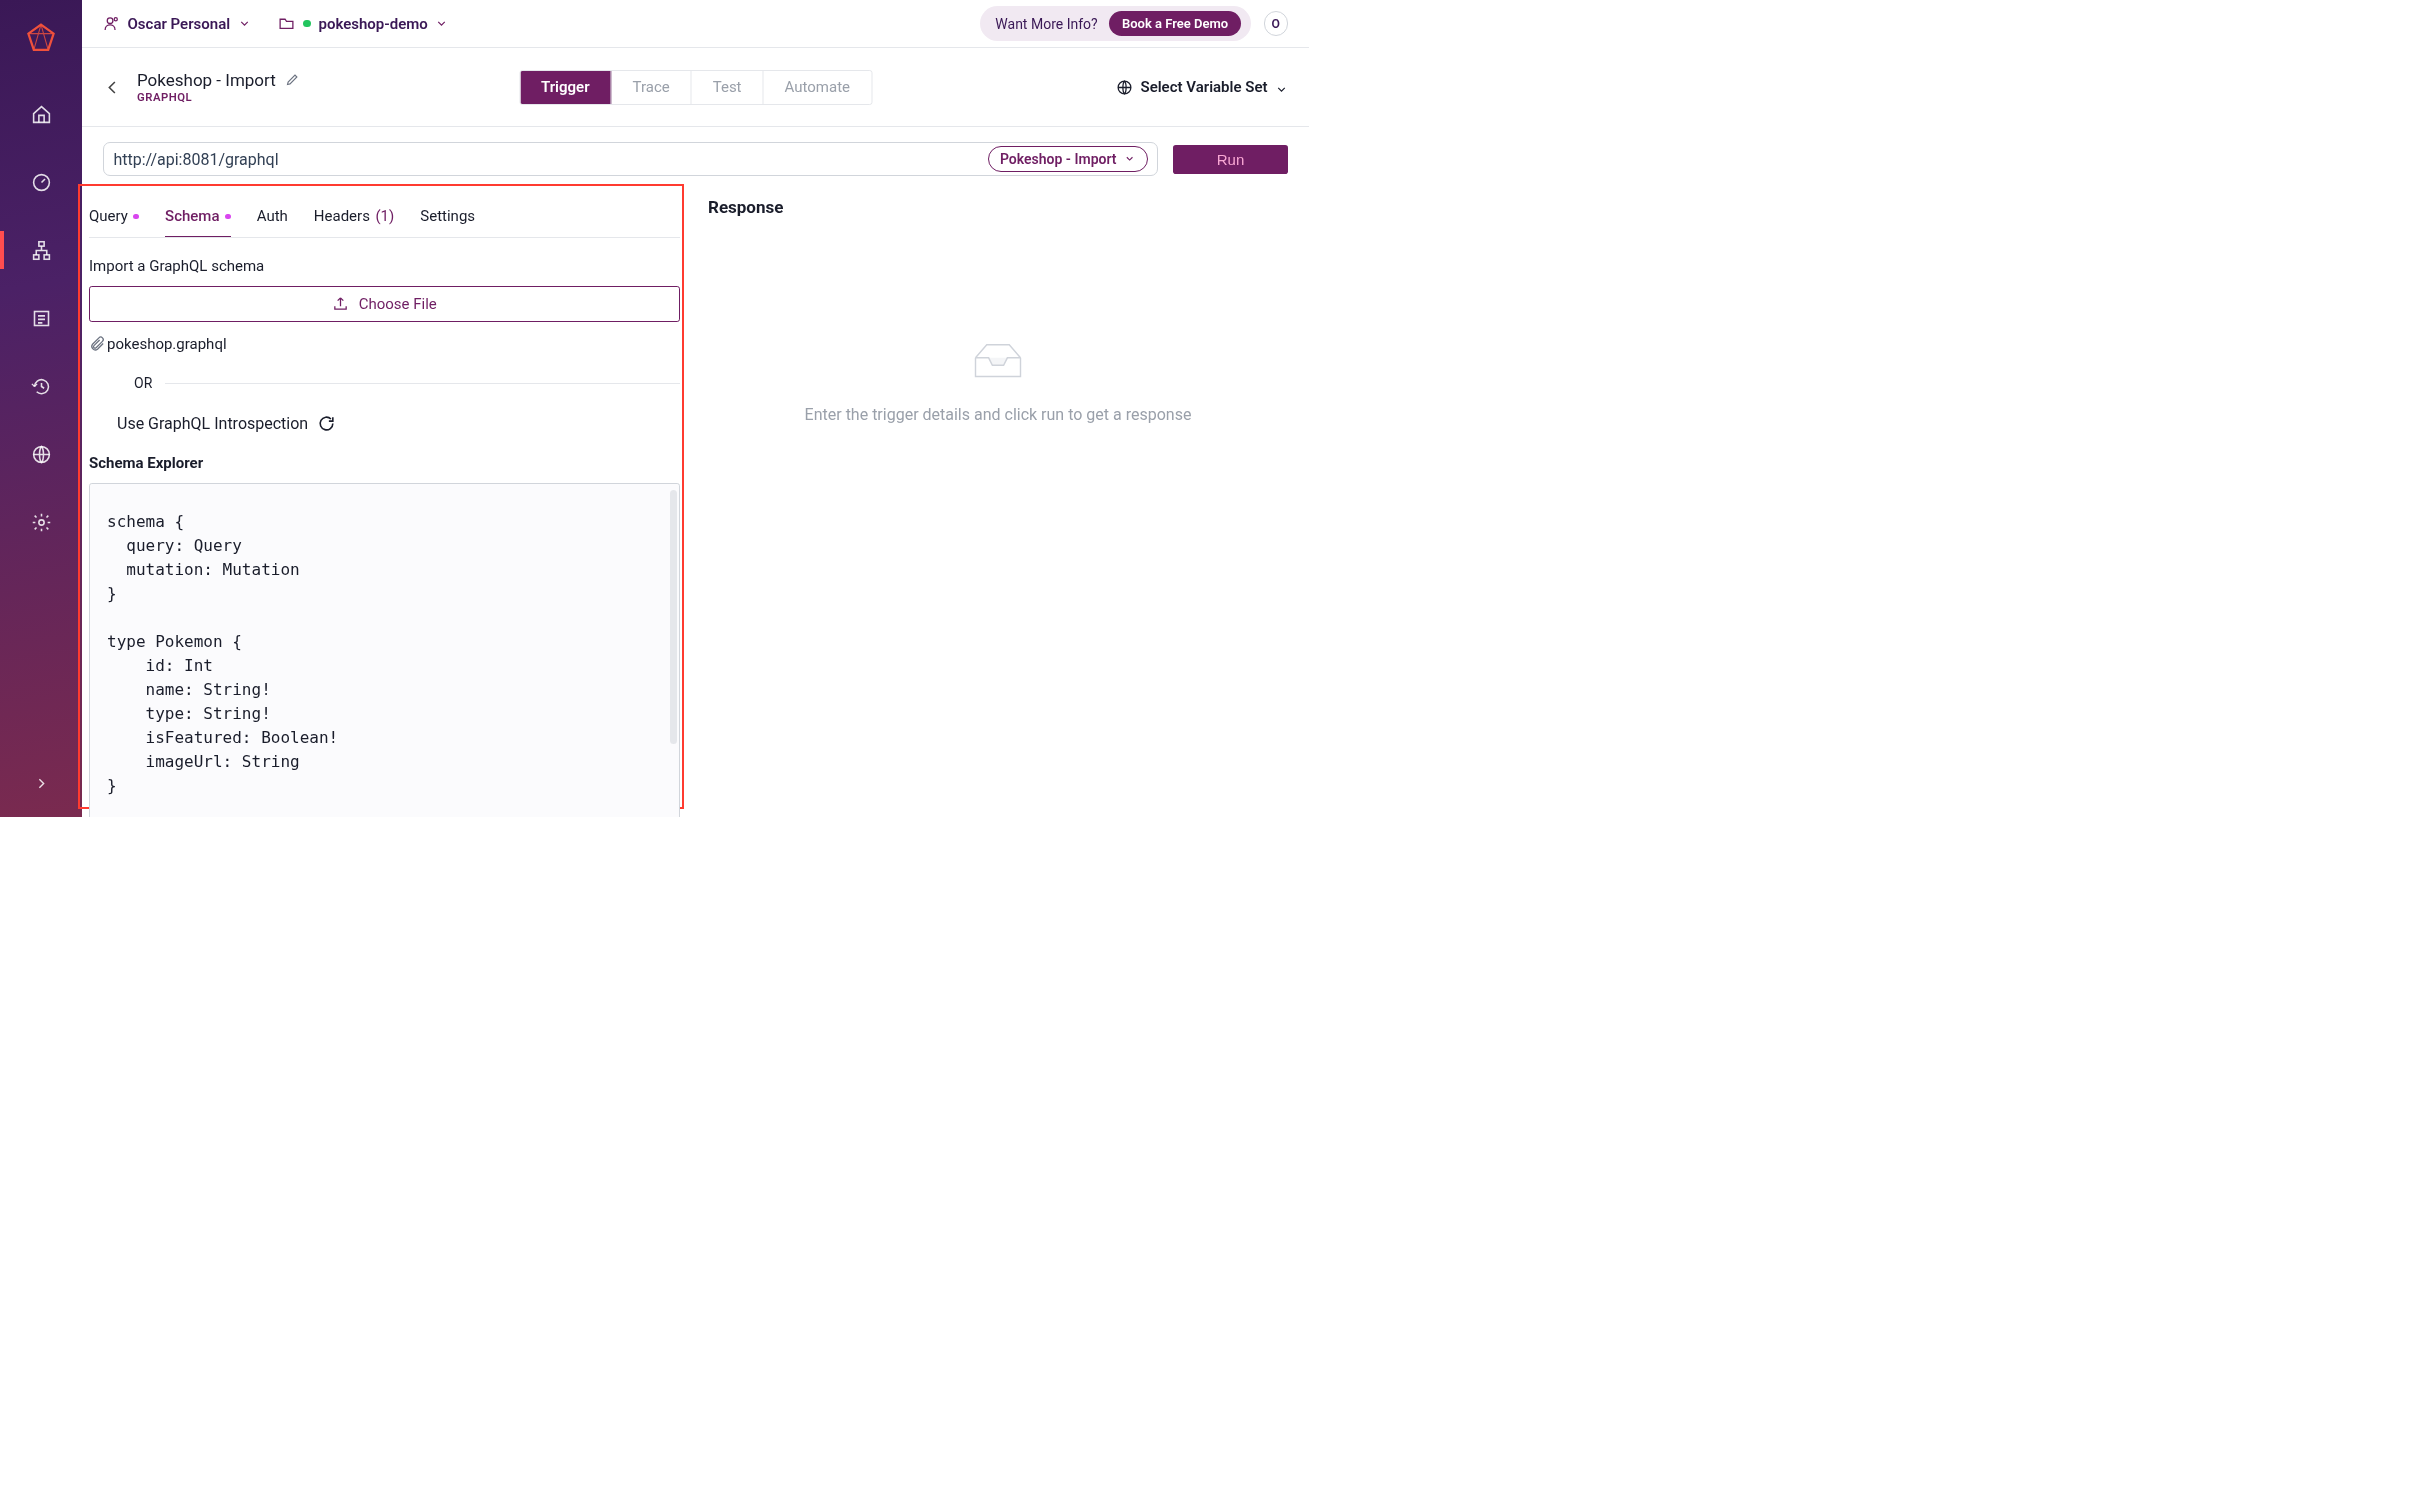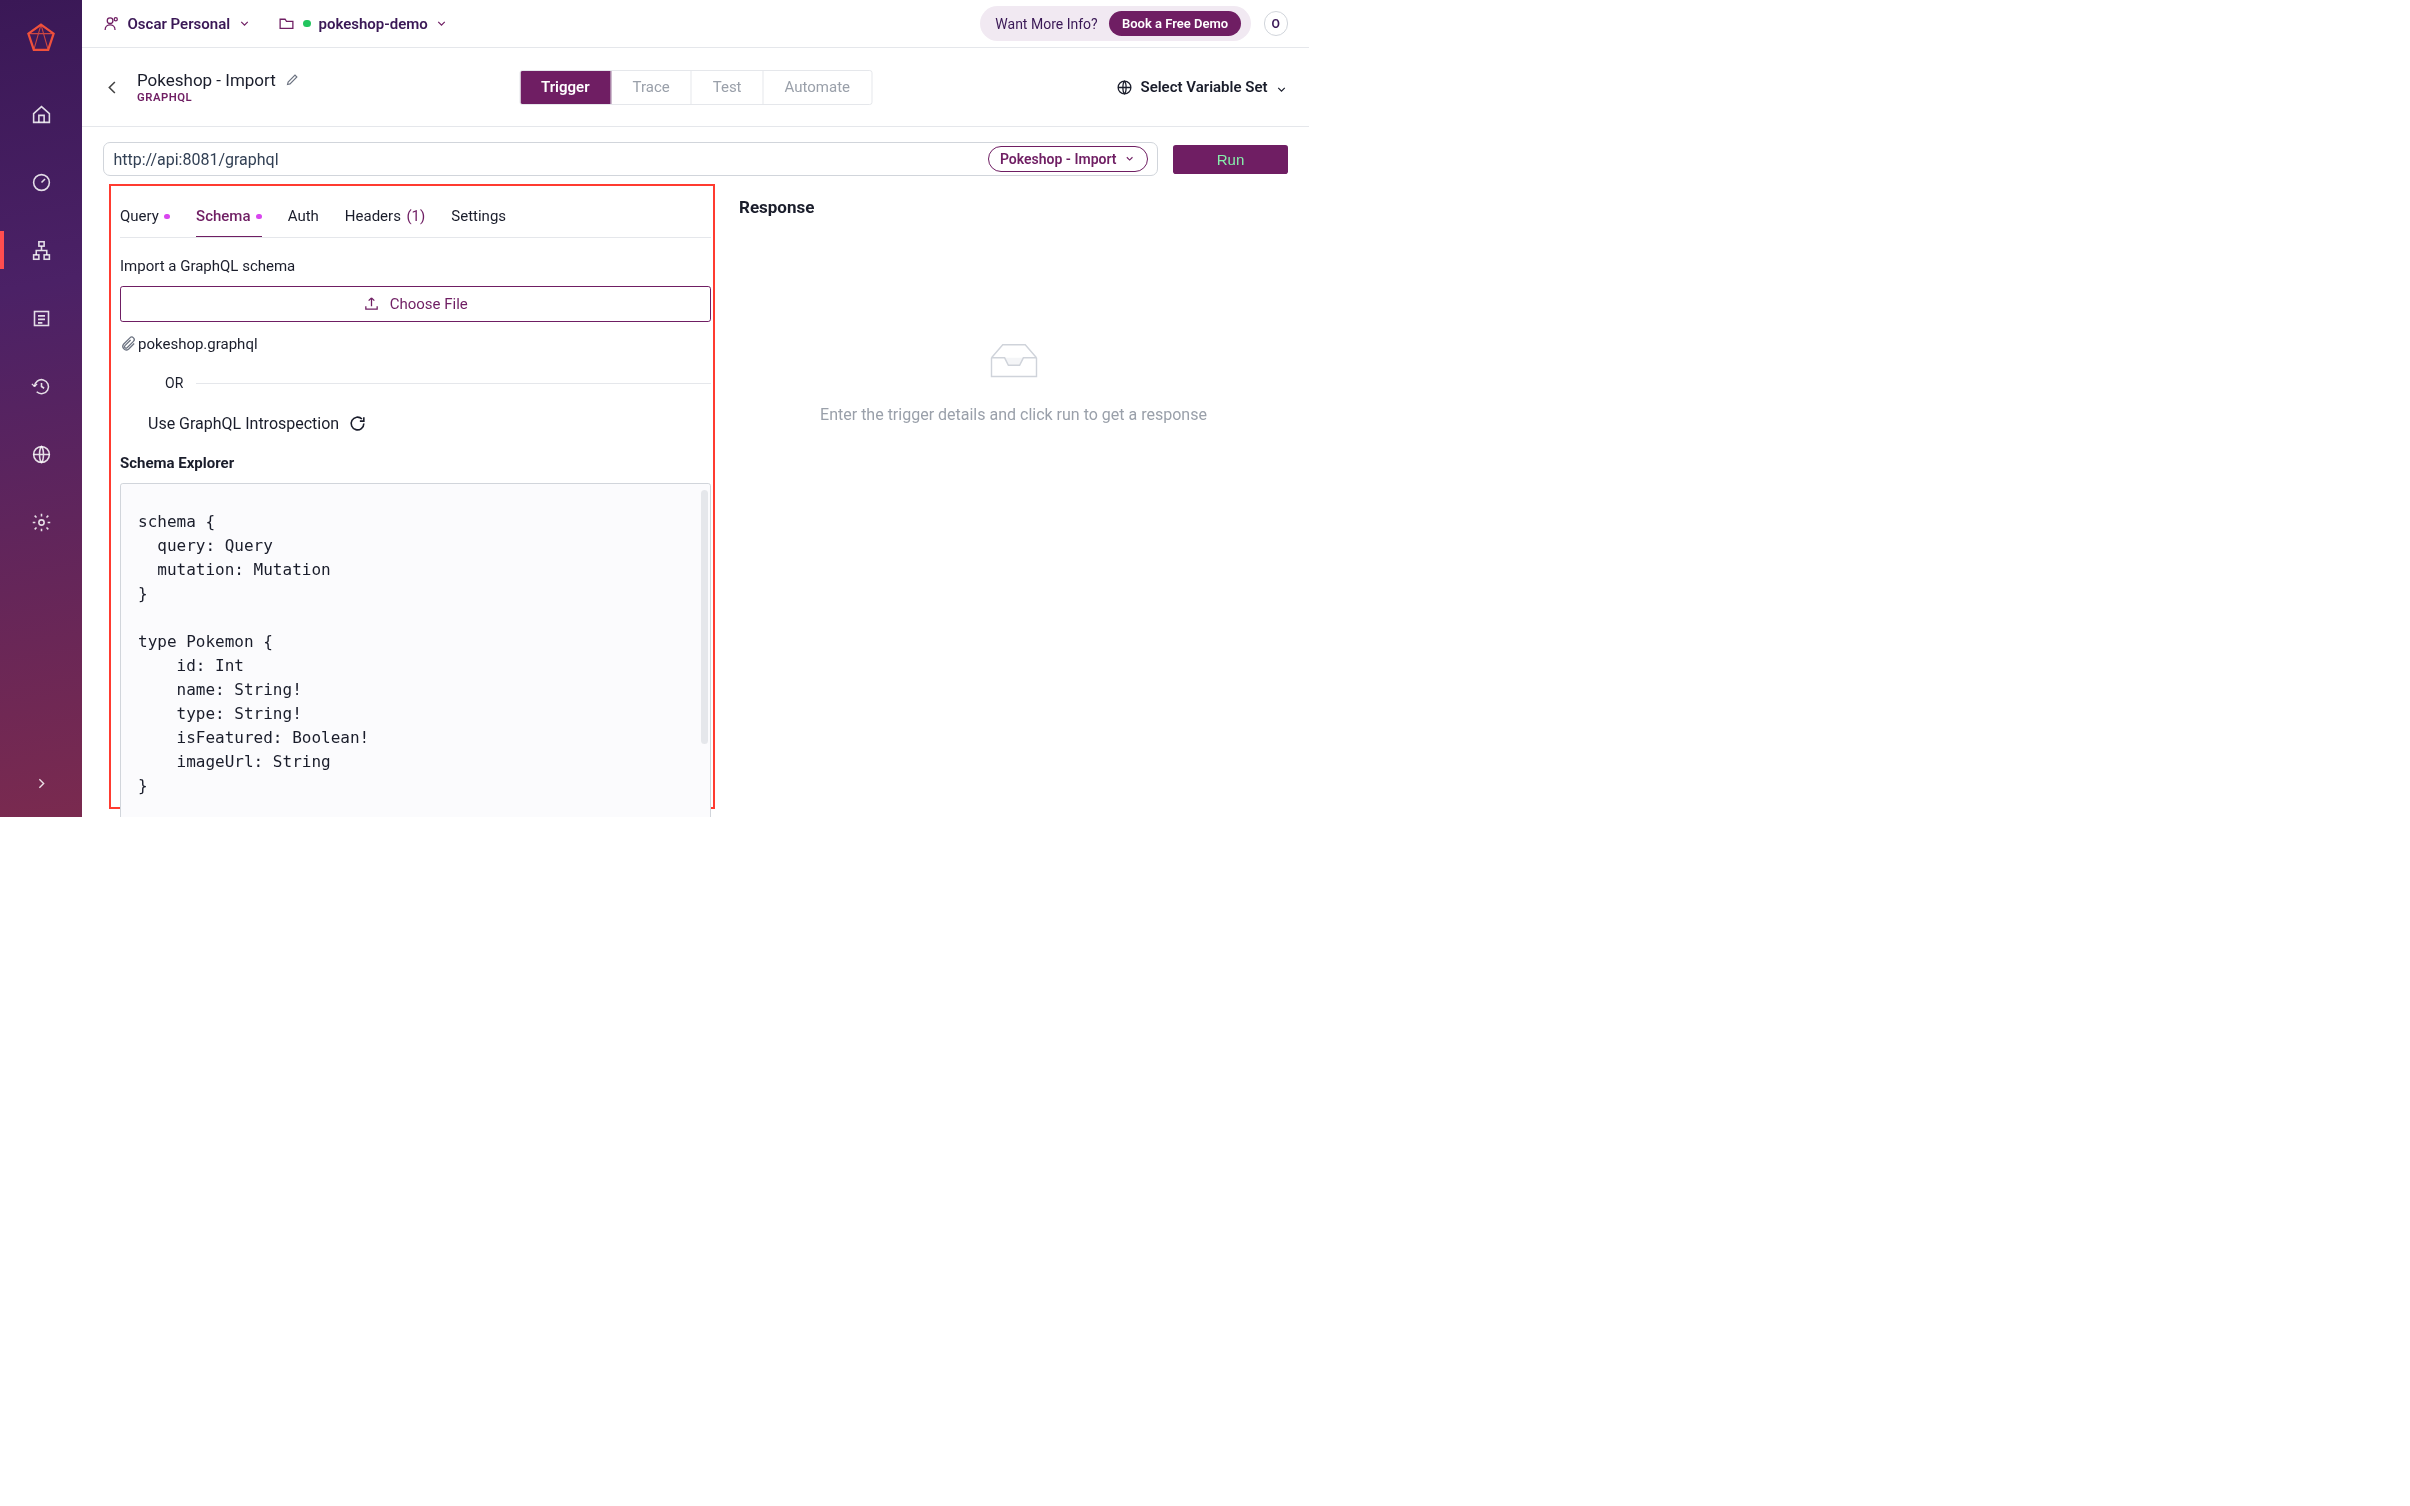--- a/index.html
+++ b/index.html
@@ -63,24 +63,24 @@
 .mode-tab { padding:7.5px 21px; font-size:15px; color:#9aa0aa; cursor:pointer; border-right:0.9px solid #e5e7eb;}
 .mode-tab:last-child{ border-right:none;}
 .mode-tab.active { background:#6f1e63; color:#fff; font-weight:600;}
 .varset { margin-left:auto; display:flex; align-items:flex-end; gap:7.5px; color:#1a1d2b; font-size:15px; font-weight:600; cursor:pointer;}
 
 
 .url-row { padding:15px 21px; display:flex; gap:15px; align-items:center;}
 .url-box { flex:1; border:0.9px solid #d1d5db; border-radius:7px; height:34px; display:flex; align-items:center; padding:0 9.4px; font-size:16px; color:#334155; position:relative;}
 .url-text {flex:1;}
 .url-select { border:0.9px solid #6f1e63; color:#6f1e63; border-radius:17px; padding:3.8px 11.3px; font-size:14px; font-weight:600; display:flex; align-items:center; gap:7.5px; cursor:pointer;}
-.run-btn { background:#6f1e63; color:#86efac; border:none; border-radius:2.8px; height:29px; width:115px; font-size:15px; font-weight:500; cursor:pointer;}
-
-
-.body-split { flex:1; display:flex; min-height:0; padding:0 21px 21px 38px; gap:0;}
+.run-btn { background:#6f1e63; color:#f9a8d4; border:none; border-radius:2.8px; height:29px; width:115px; font-size:15px; font-weight:500; cursor:pointer;}
+
+
+.body-split { flex:1; display:flex; min-height:0; padding:0 21px 21px 7px; gap:0;}
 .left-panel { width: 591px; position:relative;}
 .highlight-box { position:absolute; top:-7.5px; left:-11.3px; right:-3.8px; bottom:-13px; border:2.8px solid #ff3b30; pointer-events:none;}
 .right-panel { flex:1; padding-left:28px;}
 
 
 .req-tabs { display:flex; gap:26px; border-bottom:0.9px solid #e5e7eb; height:41px; align-items:flex-end; margin-top:5.6px;}
 .req-tab { padding-bottom:11.3px; font-size:15px; color:#1a1d2b; cursor:pointer; position:relative; display:flex; align-items:center; gap:5.6px;}
 .req-tab.active { color:#6f1e63; font-weight:500;}
 .req-tab.active::after { content:""; position:absolute; left:0; right:0; bottom:-0.9px; height:1.9px; background:#6f1e63;}
 .dot-mag { width:5.6px; height:5.6px; background:#d946ef; border-radius:50%; display:inline-block;}

